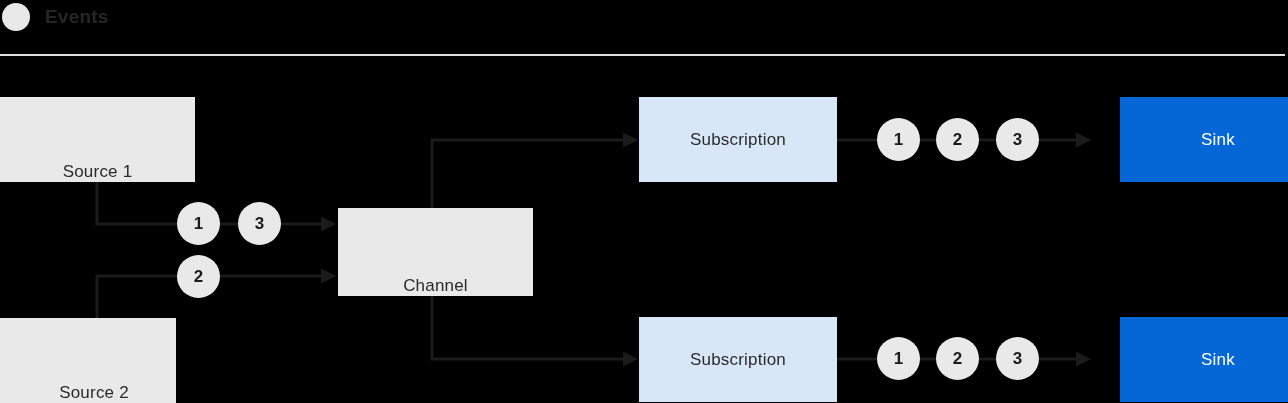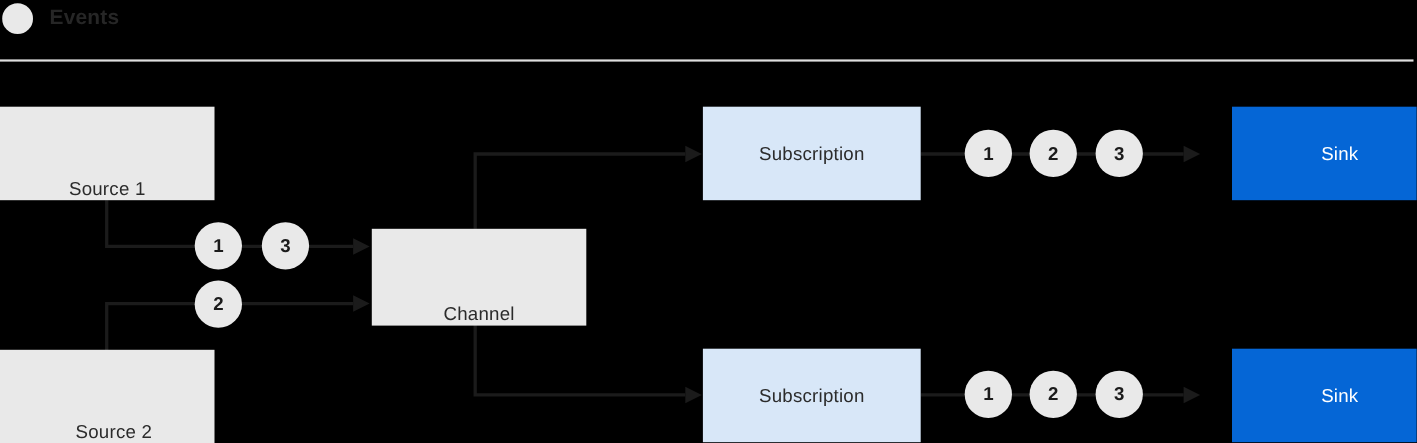--- a/index.html
+++ b/index.html
@@ -68,21 +68,21 @@
     display: flex; align-items: center; justify-content: center;
     font-size: 17px; color: var(--text-dark);
     letter-spacing: 0.2px;
     white-space: nowrap;
   }
   .box-gray { background: var(--box-gray); align-items: flex-end; }
   .box-blue-light { background: var(--box-blue-light); }
   .box-blue { background: var(--box-blue); color: var(--text-light); margin-left: 28px; }
 
   .pos-source1       { left: 0;      top: 97px;  width: 195px; height: 85px; }
-  .pos-source2       { left: 0;      top: 318px; width: 195px; height: 85px; padding-left: 12px; }
+  .pos-source2       { left: 0;      top: 318px; width: 176px; height: 85px; padding-left: 12px; }
   .pos-channel       { left: 338px;  top: 208px; width: 195px; height: 88px; }
   .pos-sub-top       { left: 639px;  top: 97px;  width: 198px; height: 85px; }
   .pos-sub-bottom    { left: 639px;  top: 317px; width: 198px; height: 85px; }
   .pos-sink-top      { left: 1092px; top: 97px;  width: 196px; height: 85px; }
   .pos-sink-bottom   { left: 1092px; top: 317px; width: 196px; height: 85px; }
 
   
   .ec {
     position: absolute;
     width: 43px; height: 43px; border-radius: 50%;

